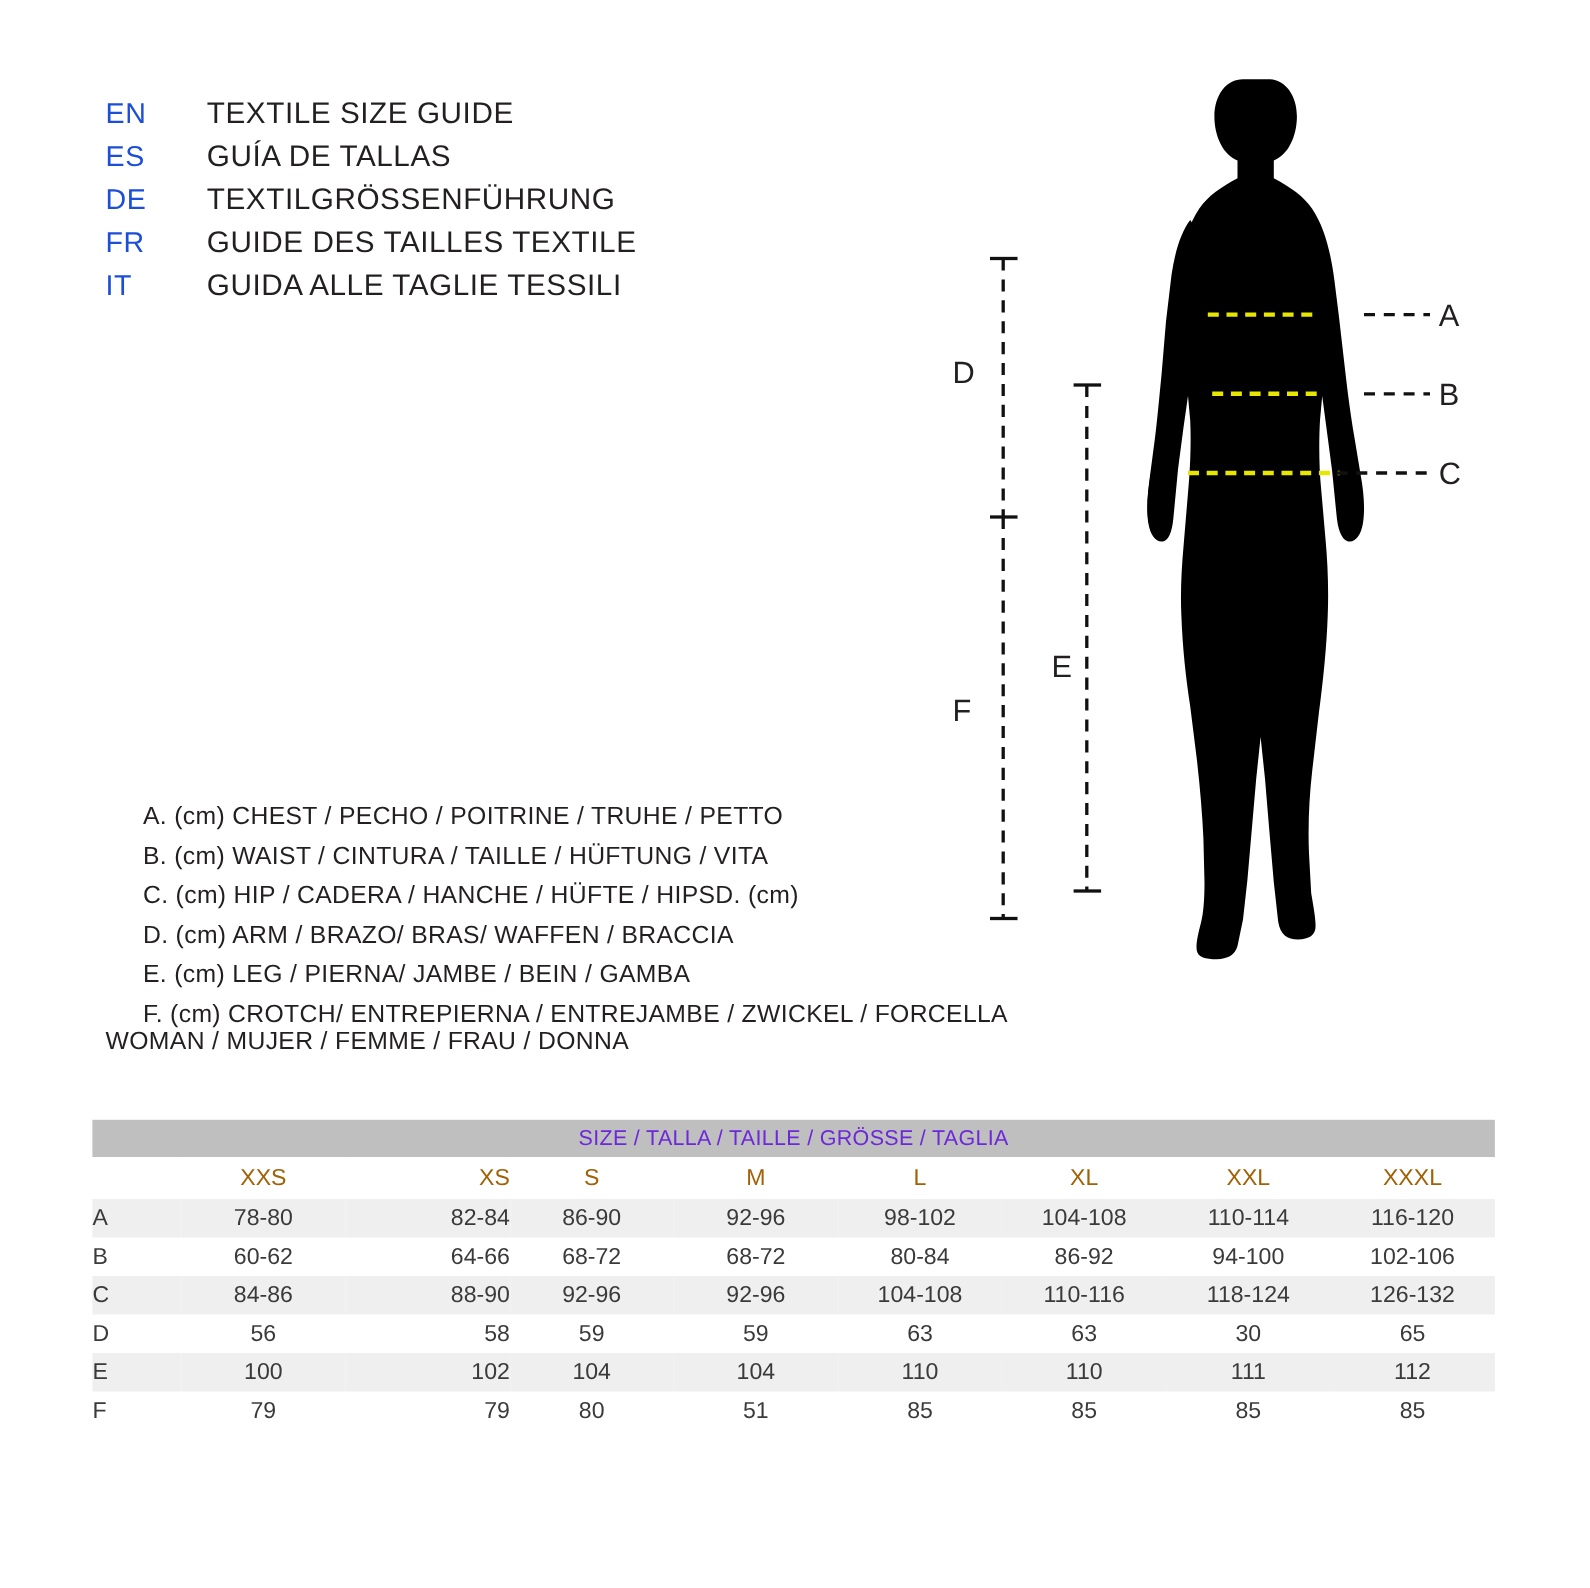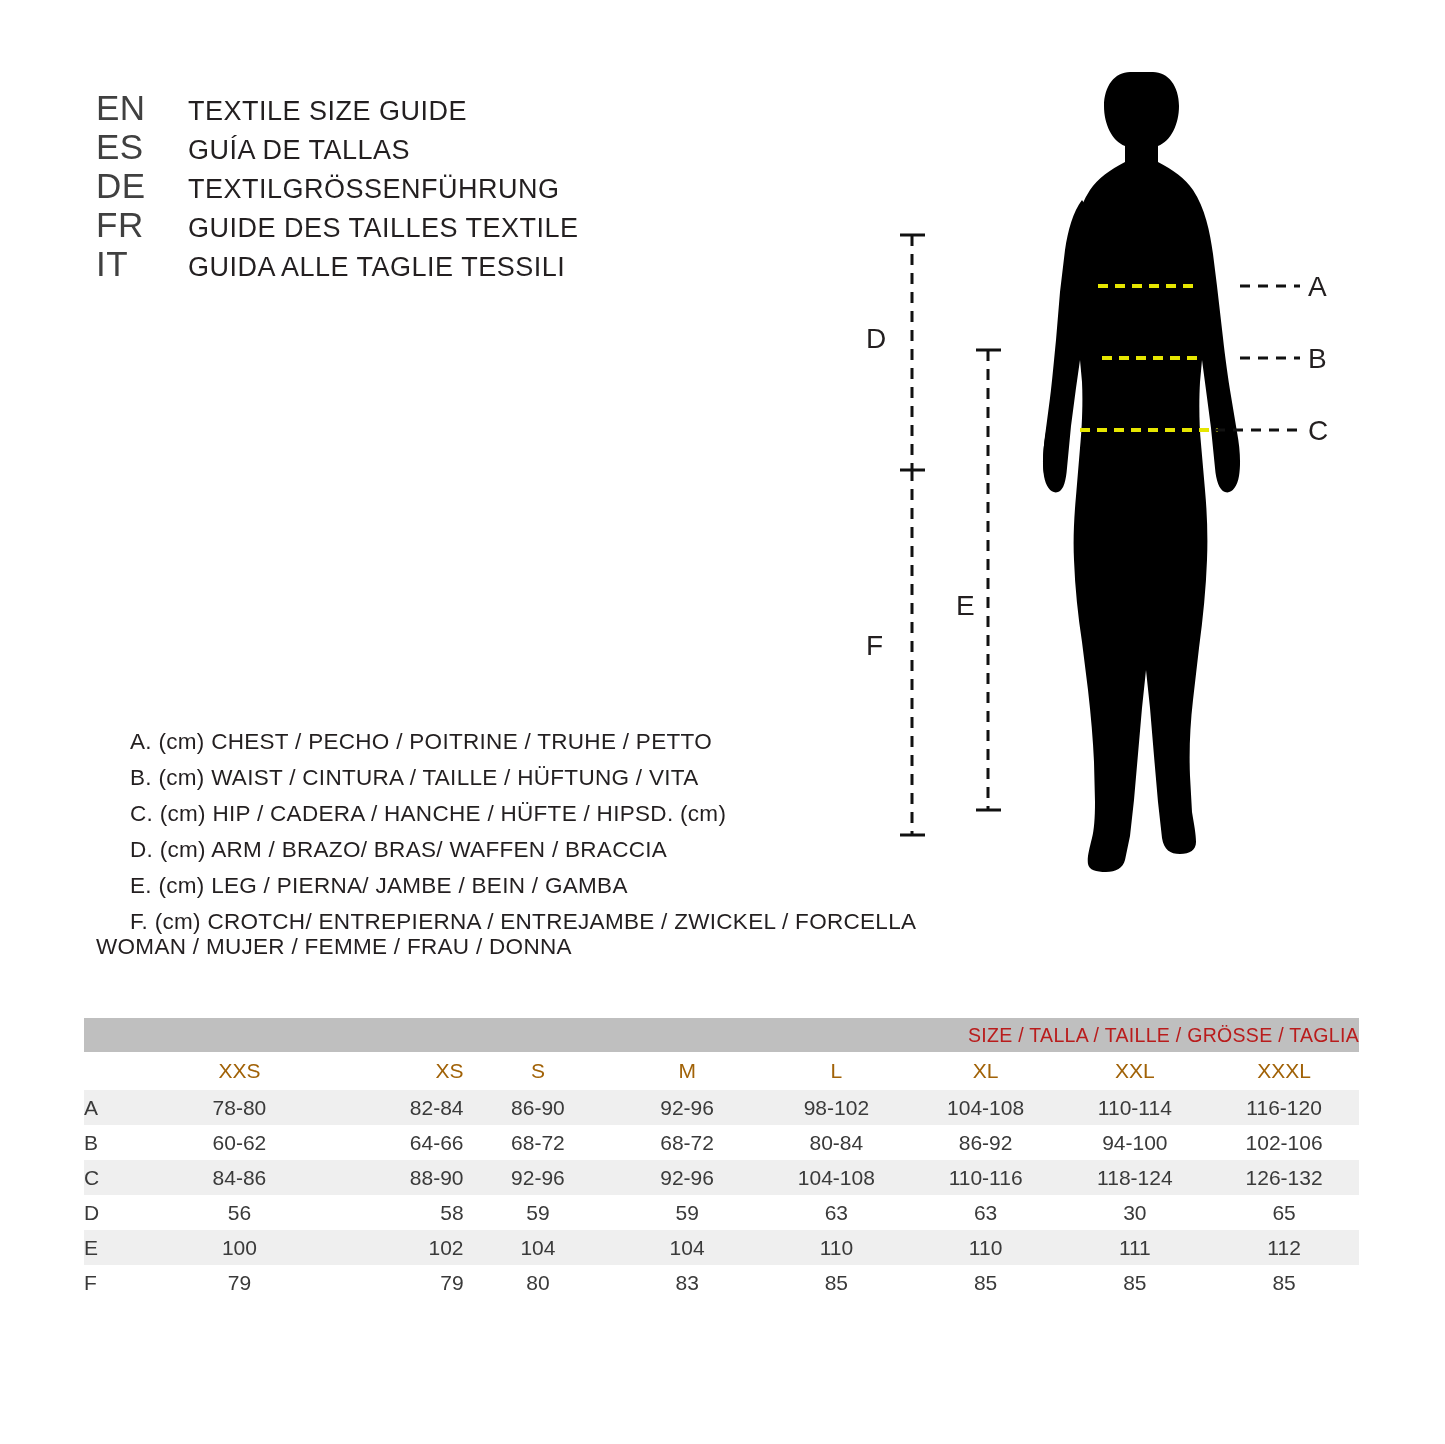--- a/index.html
+++ b/index.html
@@ -22,23 +22,23 @@
     left: 96px;
     top: 88px;
   }
   .title-row {
     display: flex;
     align-items: baseline;
     height: 39px;
   }
   .title-lang {
     width: 92px;
-    font-size: 35px;
+    font-size: 26px;
     letter-spacing: 0.5px;
-    color: #404040;
+    color: #1d4ed8;
   }
   .title-text {
     font-size: 27px;
     letter-spacing: 0.5px;
     color: #231f20;
   }
 
   
   #legend-block {
     position: absolute;
@@ -76,24 +76,24 @@
   }
   #size-table td, #size-table th {
     padding: 0;
     margin: 0;
     font-weight: normal;
   }
   .tbl-title-row td {
     background: #bfbfbf;
     height: 34px;
     font-size: 19.5px;
-    color: #b91c1c;
+    color: #6d28d9;
     padding-left: 14px;
     letter-spacing: 0.3px;
-    text-align: right;
+    text-align: center;
   }
   .tbl-head-row td {
     height: 38px;
     text-align: center;
     font-size: 21px;
     color: #a16207;
     background: #ffffff;
   }
   .tbl-row td {
     height: 35px;
@@ -282,20 +282,20 @@
       <td class="c6">110</td>
       <td class="c7">111</td>
       <td class="c8">112</td>
     </tr>
 
     <tr class="tbl-row">
       <td class="rowlabel">F</td>
       <td class="c1">79</td>
       <td class="c2">79</td>
       <td class="c3">80</td>
-      <td class="c4">83</td>
+      <td class="c4">51</td>
       <td class="c5">85</td>
       <td class="c6">85</td>
       <td class="c7">85</td>
       <td class="c8">85</td>
     </tr>
   </tbody>
 </table>
 
 </body></html>

